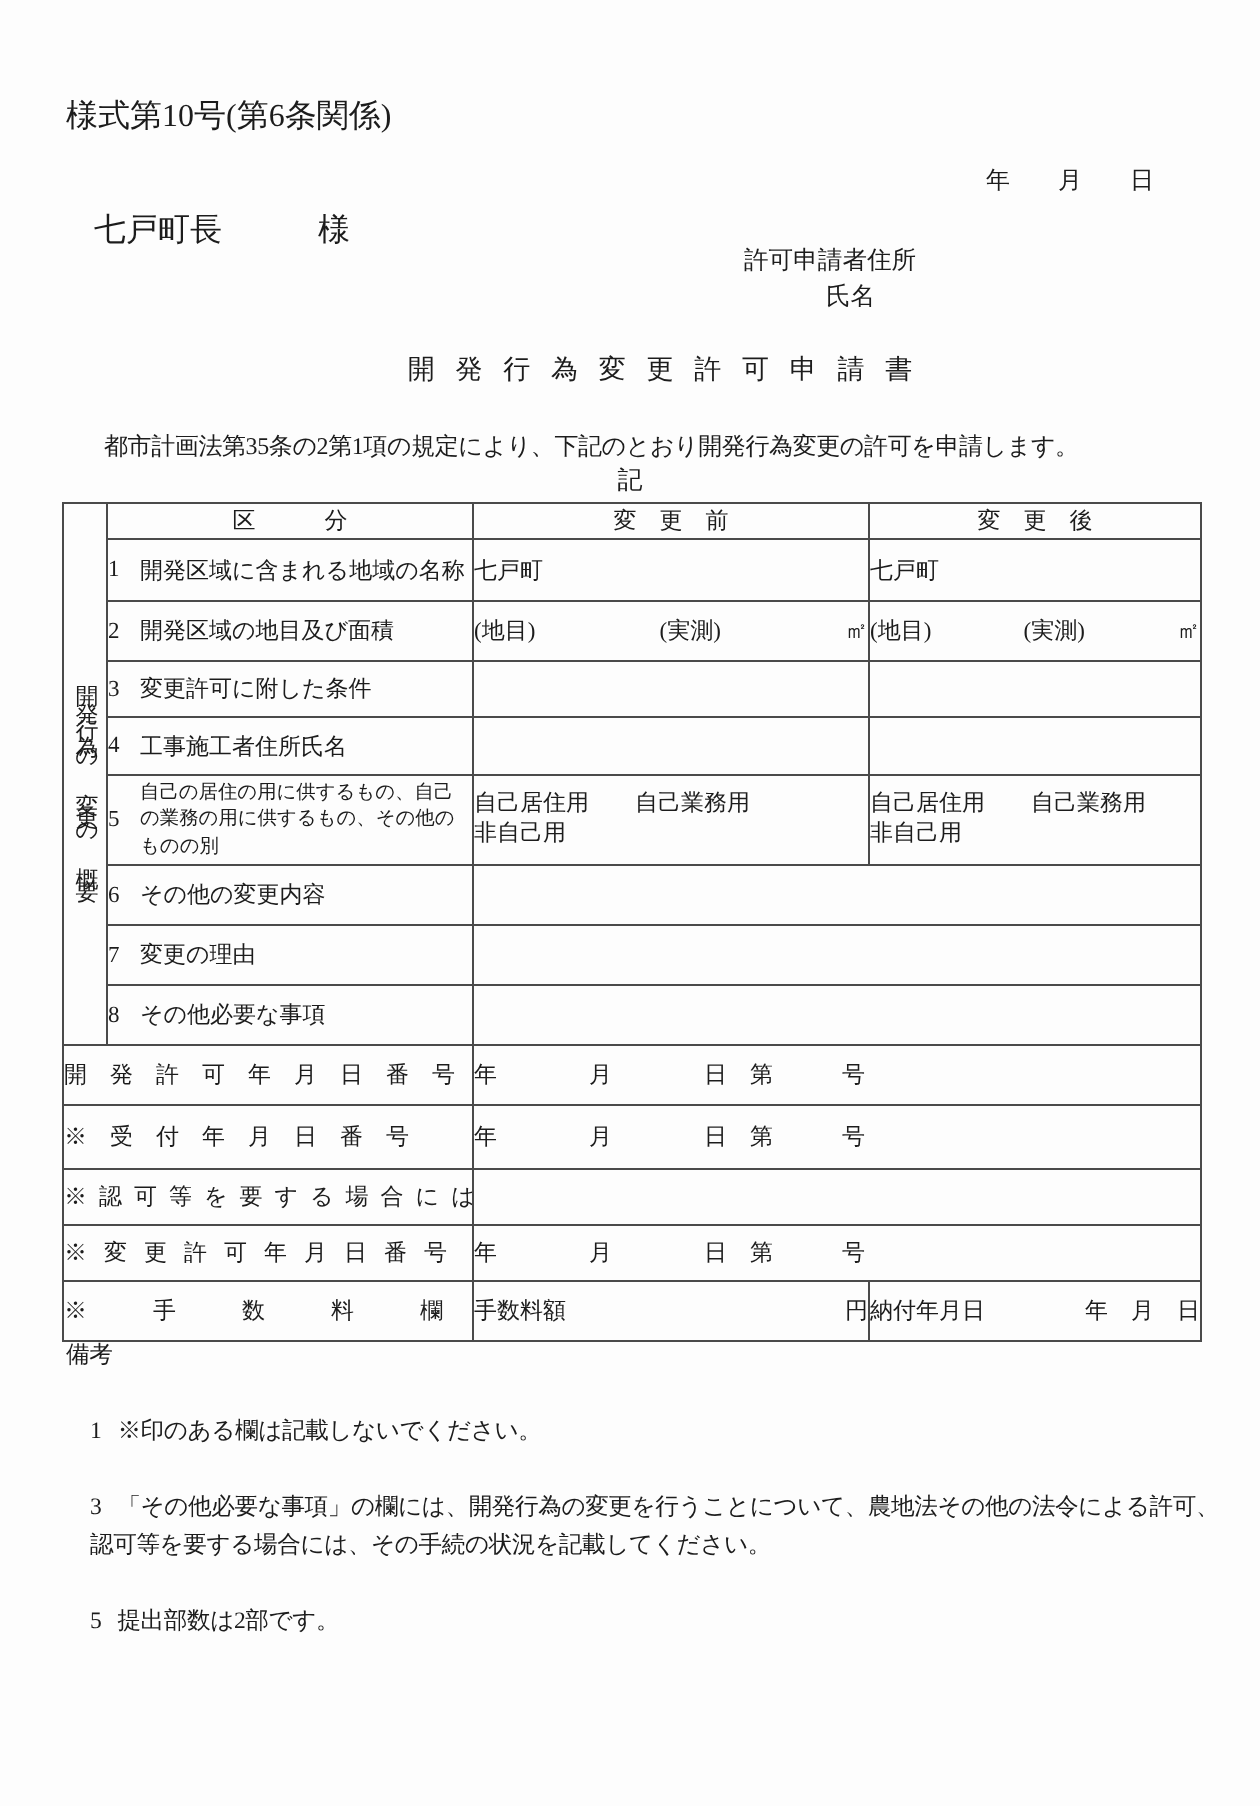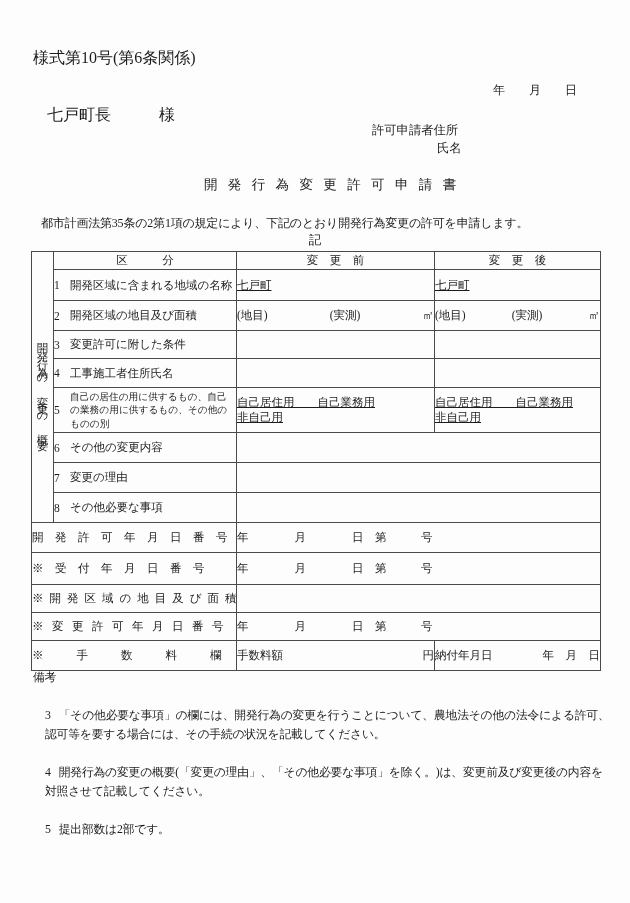--- a/index.html
+++ b/index.html
@@ -11,23 +11,23 @@
     position:relative;
     -webkit-font-smoothing:antialiased;
   }
   .page{position:absolute;inset:0;width:630px;height:903px;background:#fdfdfd;overflow:hidden;}
   .abs{position:absolute;white-space:pre;}
 
   .form-number{left:33px;top:48px;font-size:16px;}
   .date-line{left:493px;top:82px;font-size:12px;}
   .addressee{left:47px;top:105px;font-size:16px;}
   .addr-label{left:372px;top:122px;font-size:12.3px;}
-  .name-label{left:413px;top:140px;font-size:12.3px;margin-left:24px;}
+  .name-label{left:413px;top:140px;font-size:12.3px;}
   .doc-title{left:0;right:0;top:176px;text-align:center;font-size:13.5px;letter-spacing:2px;word-spacing:3px;margin-left:32px;}
-  .intro{left:41px;top:215px;font-size:12px;letter-spacing:-0.2px;}
+  .intro{left:52px;top:215px;font-size:12px;letter-spacing:-0.2px;}
   .ki{left:0;right:0;top:232px;text-align:center;font-size:12.5px;}
 
   table.main{
     position:absolute;left:31px;top:251px;
     width:569px;border-collapse:collapse;table-layout:fixed;
     font-size:11.5px;color:#1c1c1c;
     border:1.5px solid #4a4a4a;
   }
   table.main td,table.main th{
     border:1px solid #4a4a4a;
@@ -41,21 +41,21 @@
     margin:0 auto;
     letter-spacing:8px;
     font-size:11.5px;
     line-height:20px;
   }
   td.lbl{padding:0 2px 0 8px;}
   .lblflex{display:flex;align-items:center;}
   .lblflex .no{width:16px;flex:none;}
   .lblflex .txt{flex:1;}
   td.lbl .small{font-size:9.7px;line-height:13.5px;width:158px;}
-  td.val{padding:0 8px 0 7px;text-decoration:underline;}
+  td.val{padding:0 8px 0 7px;}
   .valflex{display:flex;justify-content:space-between;align-items:flex-start;}
   td.val2{padding:0 10px 0 7px;}
   .twoline{line-height:15px;white-space:pre;}
   td.blbl{padding-left:6px;white-space:pre;}
   .ls11{letter-spacing:11.5px;}
   .ls6{letter-spacing:6px;}
   .ls85{letter-spacing:8.5px;}
   .ls33{letter-spacing:33px;}
   td.bval{padding-left:62px;white-space:pre;}
   td.fee{padding:0 14px 0 8px;}
@@ -205,21 +205,21 @@
       <td class="blbl ls11" colspan="2">開発許可年月日番号</td>
       <td class="bval" colspan="2">年　　　　月　　　　日　第　　　号</td>
     </tr>
 
     <tr style="height:32px">
       <td class="blbl ls11" colspan="2">※受付年月日番号</td>
       <td class="bval" colspan="2">年　　　　月　　　　日　第　　　号</td>
     </tr>
 
     <tr style="height:28px">
-      <td class="blbl ls6" colspan="2">※開発区域の地目及び面積</td>
+      <td class="blbl ls6" colspan="2">※認可等を要する場合には</td>
       <td class="val" colspan="2"></td>
     </tr>
 
     <tr style="height:28px">
       <td class="blbl ls85" colspan="2">※変更許可年月日番号</td>
       <td class="bval" colspan="2">年　　　　月　　　　日　第　　　号</td>
     </tr>
 
     <tr style="height:30px">
       <td class="blbl ls33" colspan="2">※手数料欄</td>
@@ -234,27 +234,26 @@
         <span>納付年月日</span>
         <span>年　月　日</span>
       </div>
           </td>
     </tr>
   </tbody>
     </table>
 
   <div class="notes">
     <div class="notes-heading">備考</div>
+    <div class="note">
+      <span class="num">1</span><span>※印のある欄は記載しないでください。</span>
+    </div>
     <div class="note">
       <span class="num">3</span><span>「その他必要な事項」の欄には、開発行為の変更を行うことについて、農地法その他の法令による許可、
 認可等を要する場合には、その手続の状況を記載してください。</span>
     </div>
     <div class="note">
-      <span class="num">4</span><span>開発行為の変更の概要(「変更の理由」、「その他必要な事項」を除く。)は、変更前及び変更後の内容を
-対照させて記載してください。</span>
-    </div>
-    <div class="note">
       <span class="num">5</span><span>提出部数は2部です。</span>
     </div>
 
   </div>
 
 </div>
 
 </body></html>

